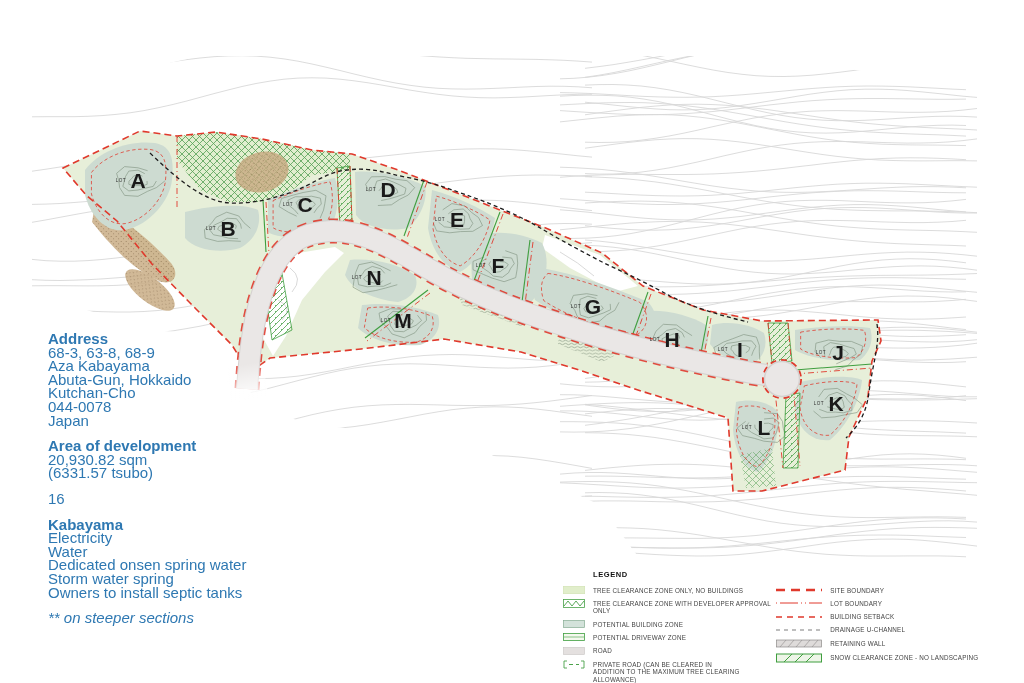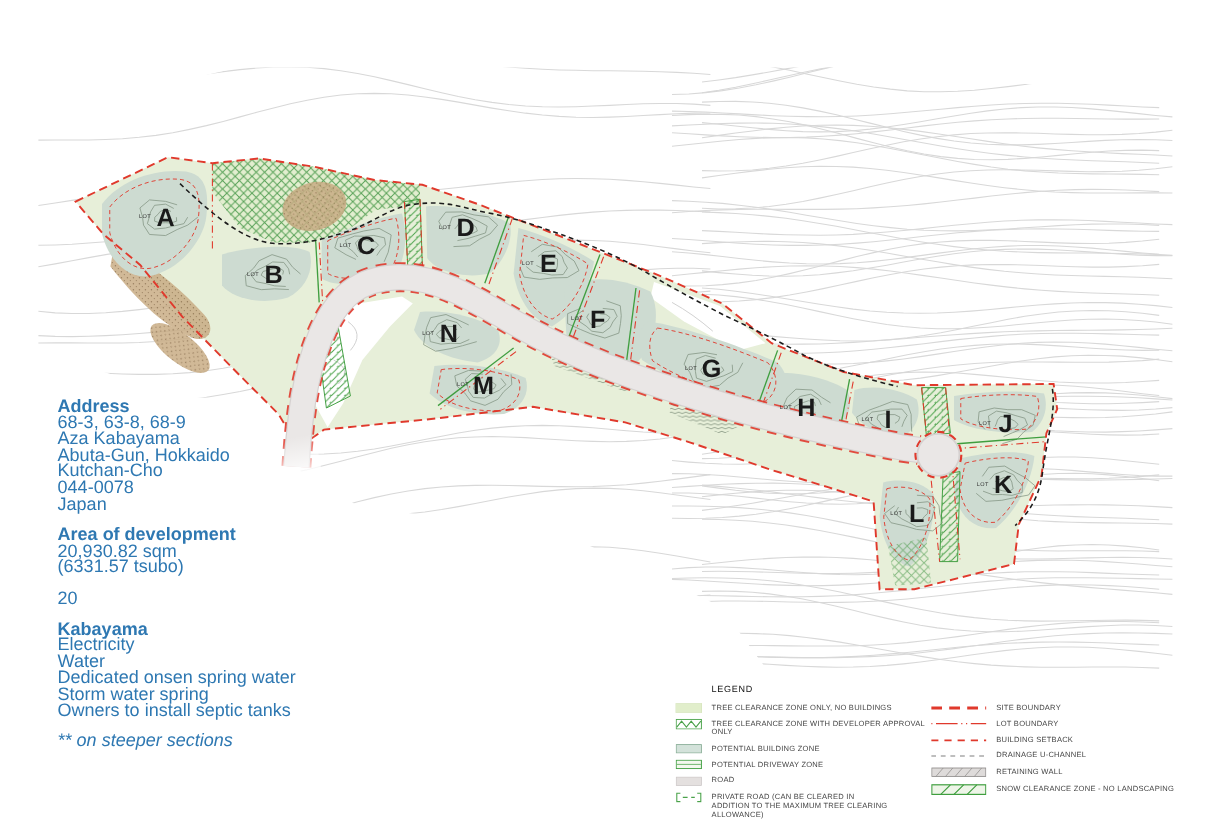--- a/index.html
+++ b/index.html
@@ -9,21 +9,21 @@
 
   
   .info-panel{position:absolute;left:48px;top:332px;width:230px;color:#2e78b2;}
   .info-panel p{margin:0;font-size:15px;line-height:13.6px;}
   .info-panel .ttl{font-weight:bold;}
   .grp{margin:0 0 12px 0;}
   .footnote{font-size:8px;font-style:italic;margin-top:10px;color:#2e78b2;}
 
   
   .legend{position:absolute;left:563px;top:570px;width:440px;color:#333;}
-  .lg-title{font-size:7.5px;font-weight:normal;letter-spacing:.6px;color:#111;
+  .lg-title{font-size:7.5px;font-weight:bold;letter-spacing:.6px;color:#111;
             margin:0 0 7px 30px;}
   .lg-cols{display:flex;}
   .lg-col{width:235px;}
   .lg-col.right{width:250px;}
   .lg-row{display:flex;align-items:flex-start;margin-bottom:5.2px;min-height:8px;}
   .lg-sw{flex:0 0 auto;margin-right:8px;display:block;}
   .lg-label{font-size:6.3px;line-height:7.6px;letter-spacing:.2px;padding-top:.5px;
             text-transform:uppercase;color:#444;}
 </style>
 </head>
@@ -339,21 +339,21 @@
     <p>Kutchan-Cho</p>
     <p>044-0078</p>
     <p>Japan</p>
   </div>
   <div class="grp">
     <p class="ttl">Area of development</p>
     <p>20,930.82 sqm</p>
     <p>(6331.57 tsubo)</p>
   </div>
   <div class="grp">
-    <p>20</p>
+    <p>16</p>
   </div>
   <div class="grp">
     <p class="ttl">Kabayama</p>
     <p>Electricity</p>
     <p>Water</p>
     <p>Dedicated onsen spring water</p>
     <p>Storm water spring</p>
     <p>Owners to install septic tanks</p>
   </div>
   <p class="footnote">** on steeper sections</p>

